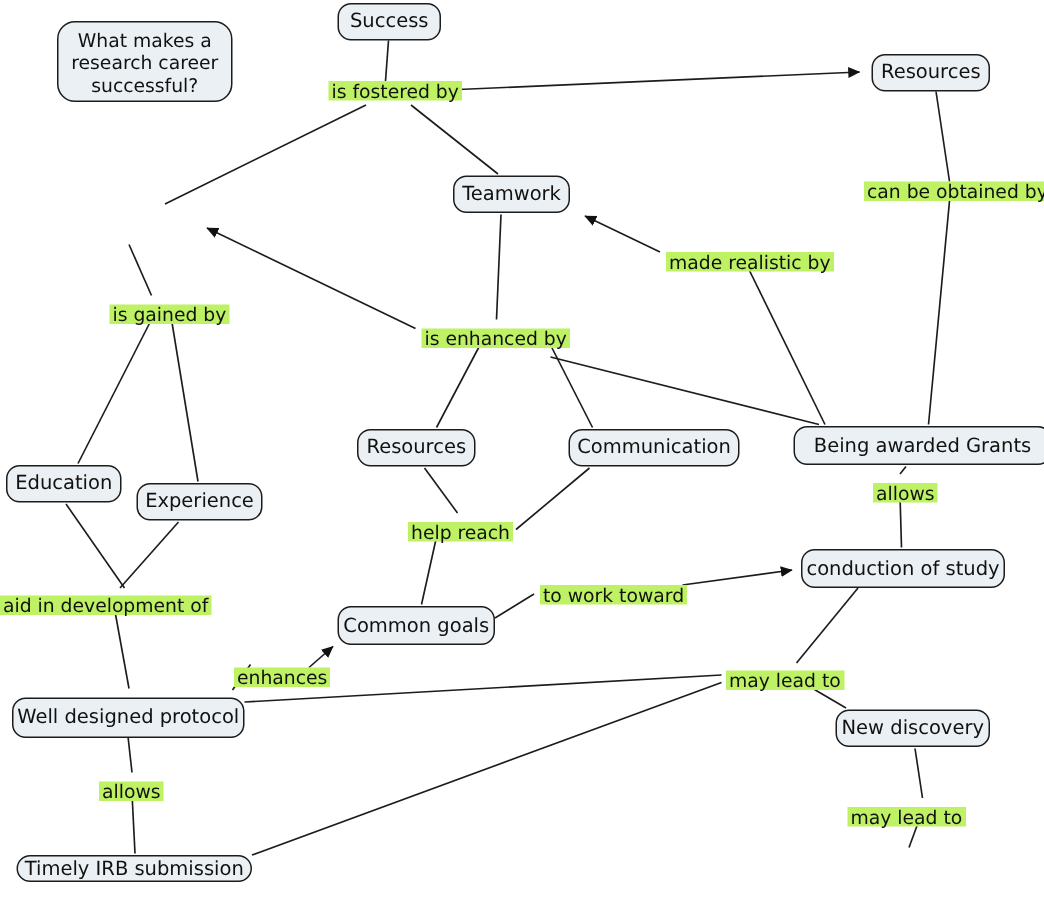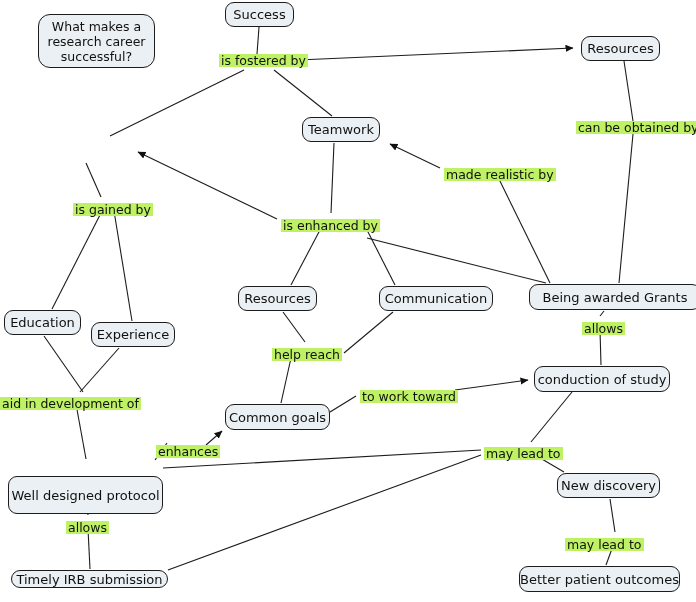--- a/index.html
+++ b/index.html
@@ -148,27 +148,26 @@
   <div class="node" style="left:529px;top:284px;width:172px;height:26px;">Being awarded Grants</div>
 
   <div class="node" style="left:4px;top:310px;width:77px;height:25px;">Education</div>
 
   <div class="node" style="left:91px;top:322px;width:84px;height:25px;">Experience</div>
 
   <div class="node" style="left:534px;top:366px;width:136px;height:26px;">conduction of study</div>
 
   <div class="node" style="left:225px;top:404px;width:105px;height:26px;">Common goals</div>
 
-  <div class="node" style="left:8px;top:476px;width:155px;height:38px;">Well designed protocol</div>
+  <div class="node" style="left:8px;top:465px;width:155px;height:27px;">Well designed protocol</div>
 
   <div class="node" style="left:557px;top:473px;width:103px;height:25px;">New discovery</div>
 
   <div class="node" style="left:11px;top:570px;width:157px;height:18px;">Timely IRB submission</div>
 
-  <div class="node" style="left:519px;top:566px;width:161px;height:26px;">Better patient outcomes</div>
 
   <div class="linklabel" style="left:219px;top:54px;">is fostered by</div>
 
   <div class="linklabel" style="left:576px;top:121px;">can be obtained by</div>
 
   <div class="linklabel" style="left:444px;top:168px;">made realistic by</div>
 
   <div class="linklabel" style="left:73px;top:203px;">is gained by</div>
 
   <div class="linklabel" style="left:281px;top:219px;">is enhanced by</div>

